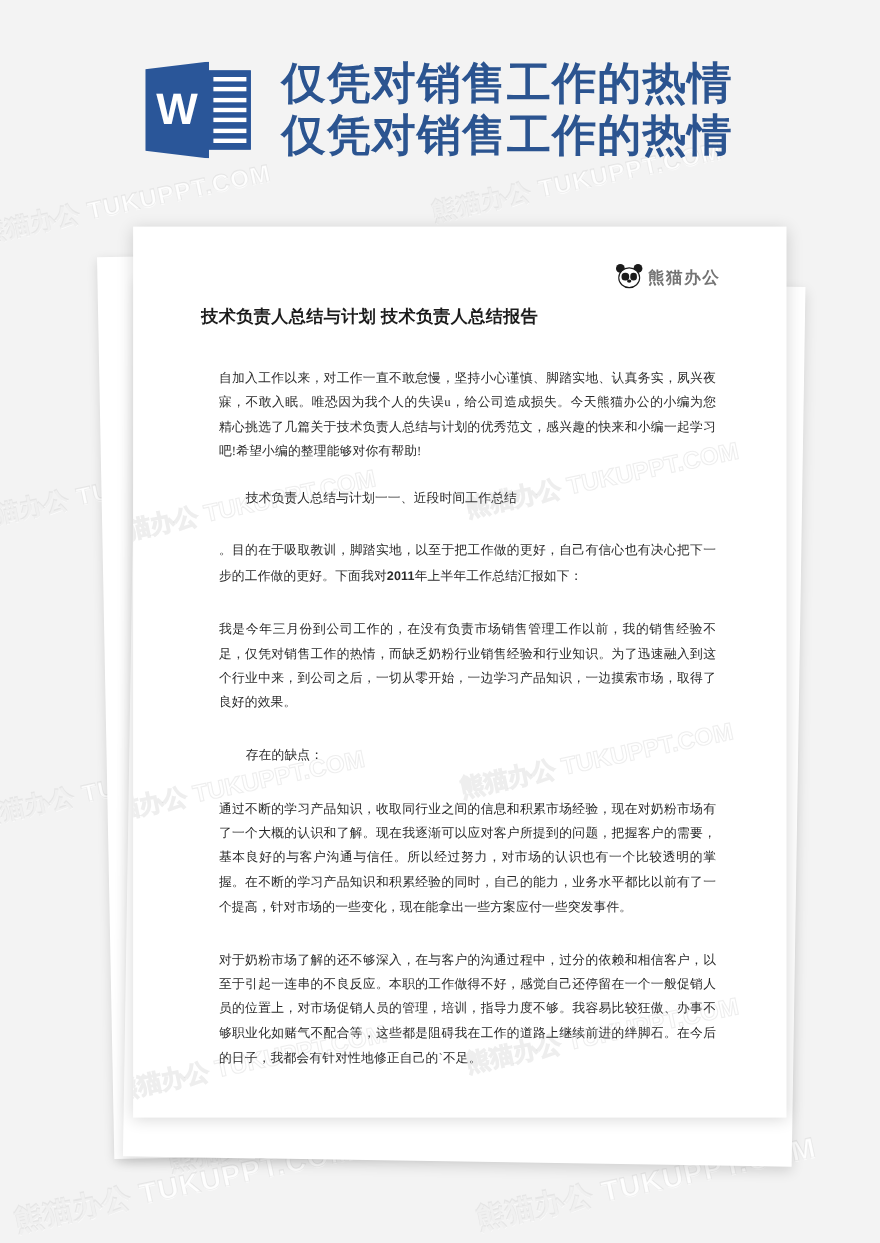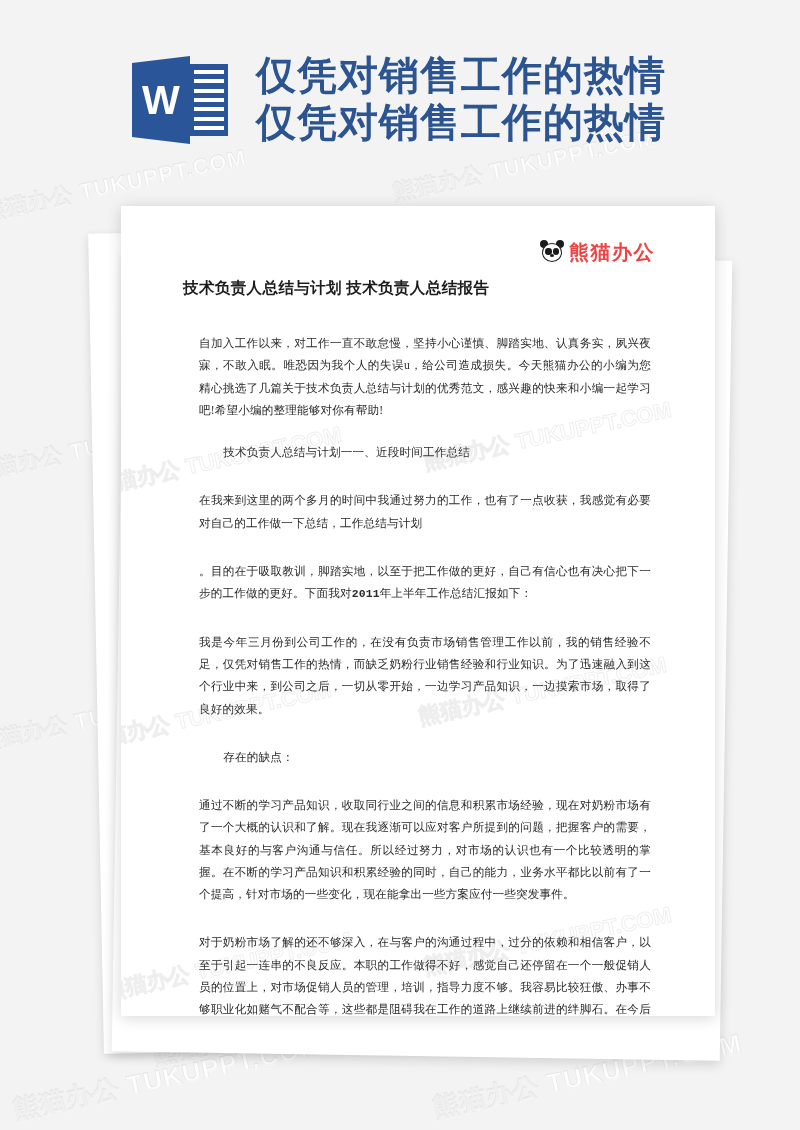--- a/index.html
+++ b/index.html
@@ -199,22 +199,22 @@
   .panda-face .pf-nose {
     position: absolute;
     left: 10px; top: 13px;
     width: 4px; height: 3px;
     border-radius: 50%;
     background: #1b1b1b;
   }
   .brand-text {
     font-family: "Liberation Sans", sans-serif;
     font-weight: 700;
-    font-size: 20px;
-    color: #ef4444;
+    font-size: 15px;
+    color: #737373;
     letter-spacing: 1.5px;
   }
 
   .doc-title {
     font-family: "Liberation Serif", "DejaVu Serif", serif;
     font-weight: 700;
     font-size: 15.5px;
     color: #1c1c1c;
     margin-top: 12px;
     margin-bottom: 0;
@@ -227,21 +227,21 @@
     color: #2a2a2a;
     text-align: justify;
     margin: 16px;
     letter-spacing: 0.15px;
   }
   .para.gap-lg { margin-top: 34px; }
   .para.gap-md { margin-top: 26px; }
   .para.gap-sm { margin-top: 20px; }
   .para.indent { text-indent: 2.1em; }
   .para b.num {
-    font-family: Liberation Mono, monospace;
+    font-family: Liberation Sans, sans-serif;
     font-weight: 700;
     font-size: 11.4px;
   }
 
   
   .sheet-wm-layer {
     position: absolute;
     inset: 0;
     z-index: 3;
     pointer-events: none;
@@ -325,21 +325,20 @@
           <span class="brand-text">熊猫办公</span>
         </div>
       </div>
 
       <h1 class="doc-title">技术负责人总结与计划 技术负责人总结报告</h1>
 
       <p class="para gap-lg">自加入工作以来，对工作一直不敢怠慢，坚持小心谨慎、脚踏实地、认真务实，夙兴夜寐，不敢入眠。唯恐因为我个人的失误u，给公司造成损失。今天熊猫办公的小编为您精心挑选了几篇关于技术负责人总结与计划的优秀范文，感兴趣的快来和小编一起学习吧!希望小编的整理能够对你有帮助!</p>
 
       <p class="para gap-sm indent">技术负责人总结与计划一一、近段时间工作总结</p>
 
-      <p class="para gap-md">在我来到这里的两个多月的时间中我通过努力的工作，也有了一点收获，我感觉有必要对自己的工作做一下总结，工作总结与计划</p>
 
       <p class="para gap-md"><span>。目的在于吸取教训，脚踏实地，以至于把工作做的更好，自己有信心也有决心把下一步的工作做的更好。下面我对</span><b class="num">2011</b><span>年上半年工作总结汇报如下：</span></p>
 
       <p class="para gap-md">我是今年三月份到公司工作的，在没有负责市场销售管理工作以前，我的销售经验不足，仅凭对销售工作的热情，而缺乏奶粉行业销售经验和行业知识。为了迅速融入到这个行业中来，到公司之后，一切从零开始，一边学习产品知识，一边摸索市场，取得了良好的效果。</p>
 
       <p class="para gap-md indent">存在的缺点：</p>
 
       <p class="para gap-md">通过不断的学习产品知识，收取同行业之间的信息和积累市场经验，现在对奶粉市场有了一个大概的认识和了解。现在我逐渐可以应对客户所提到的问题，把握客户的需要，基本良好的与客户沟通与信任。所以经过努力，对市场的认识也有一个比较透明的掌握。在不断的学习产品知识和积累经验的同时，自己的能力，业务水平都比以前有了一个提高，针对市场的一些变化，现在能拿出一些方案应付一些突发事件。</p>
 
       <p class="para gap-md">对于奶粉市场了解的还不够深入，在与客户的沟通过程中，过分的依赖和相信客户，以至于引起一连串的不良反应。本职的工作做得不好，感觉自己还停留在一个一般促销人员的位置上，对市场促销人员的管理，培训，指导力度不够。我容易比较狂傲、办事不够职业化如赌气不配合等，这些都是阻碍我在工作的道路上继续前进的绊脚石。在今后的日子，我都会有针对性地修正自己的`不足。</p>

